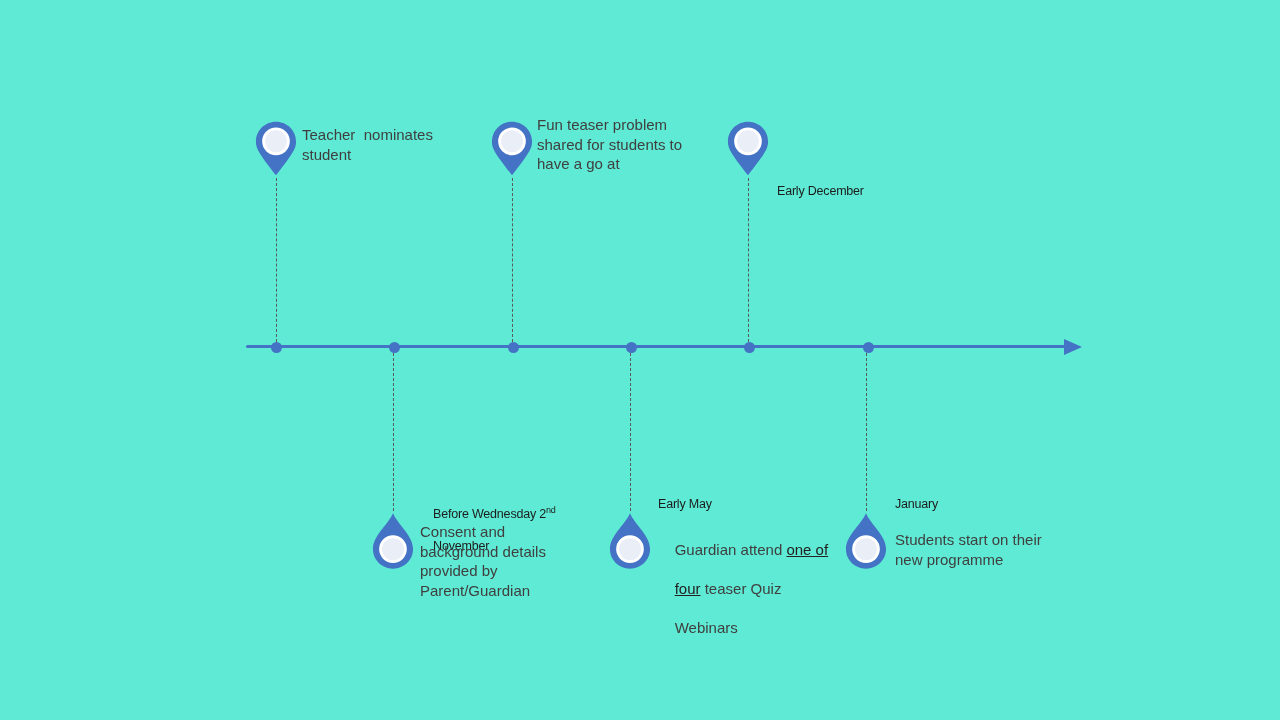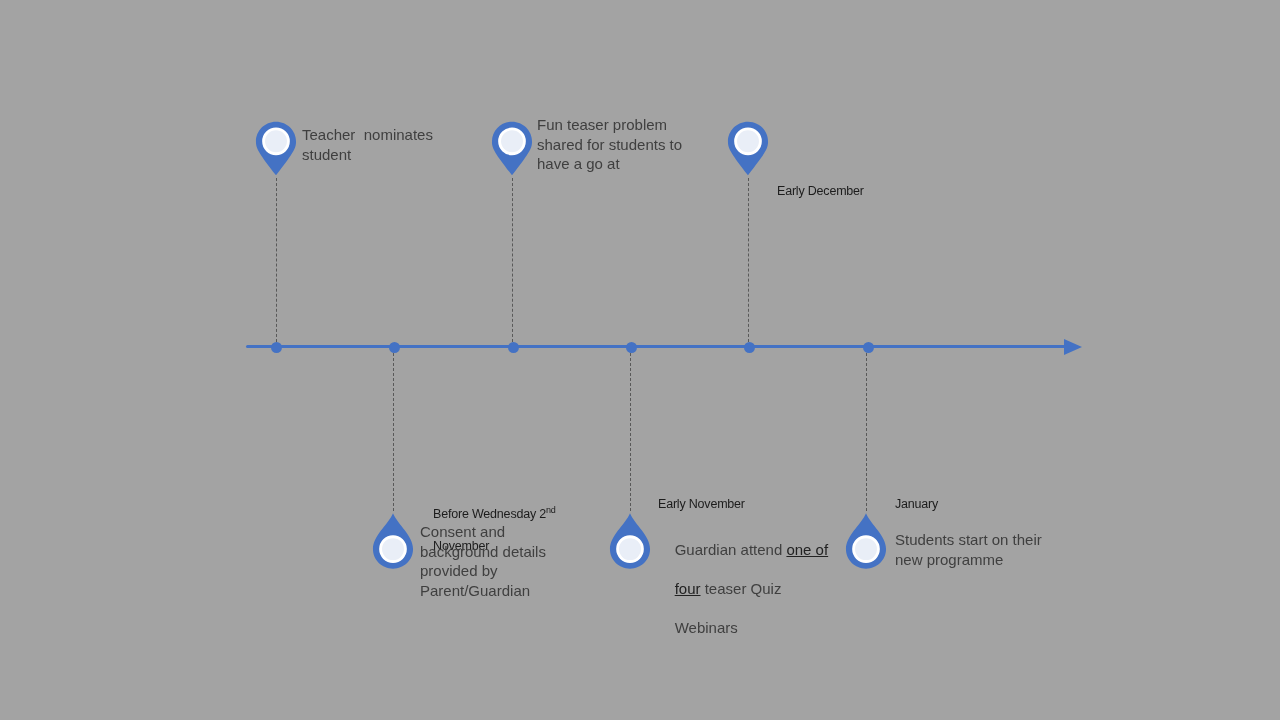--- a/index.html
+++ b/index.html
@@ -1,20 +1,20 @@
 <!DOCTYPE html>
 <html><head>
 <meta charset="utf-8">
 <style>
   html, body { margin: 0; padding: 0; background: #ffffff; }
   .canvas {
     position: relative;
     width: 1280px;
     height: 720px;
-    background: #a3a3a3;
+    background: #5eead4;
     font-family: "Liberation Sans", sans-serif;
     overflow: hidden;
   }
   .axis-line {
     position: absolute;
     left: 246px;
     top: 345px;
     width: 820px;
     height: 3px;
     background: #4472C4;
@@ -127,21 +127,21 @@
 
   <div class="date-text" style="left:420px; top:490px; width:165px">
     <span>Before Wednesday 2</span><sup>nd</sup><br>
     <span>November</span>
   </div>
   <div class="body-text" style="left:420px; top:522px; width:160px">Consent and
 background details
 provided by
 Parent/Guardian</div>
 
-  <div class="date-text" style="left:658px; top:496px; width:120px">Early November</div>
+  <div class="date-text" style="left:658px; top:496px; width:120px">Early May</div>
   <div class="body-text" style="left:658px; top:520px; width:175px">
     <span>Guardian attend </span><span class="em">one of</span><br>
     <span class="em">four</span><span> teaser Quiz</span><br>
     <span>Webinars</span>
   </div>
 
   <div class="date-text" style="left:895px; top:496px; width:100px">January</div>
   <div class="body-text" style="left:895px; top:530px; width:185px">Students start on their
 new programme</div>
 

